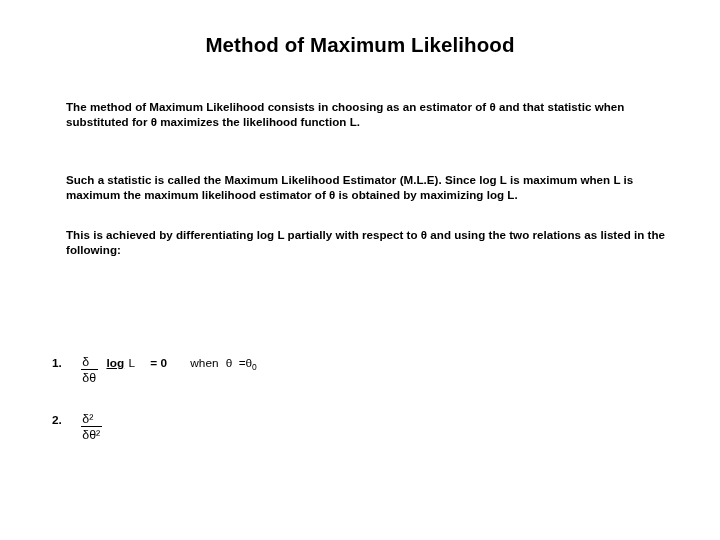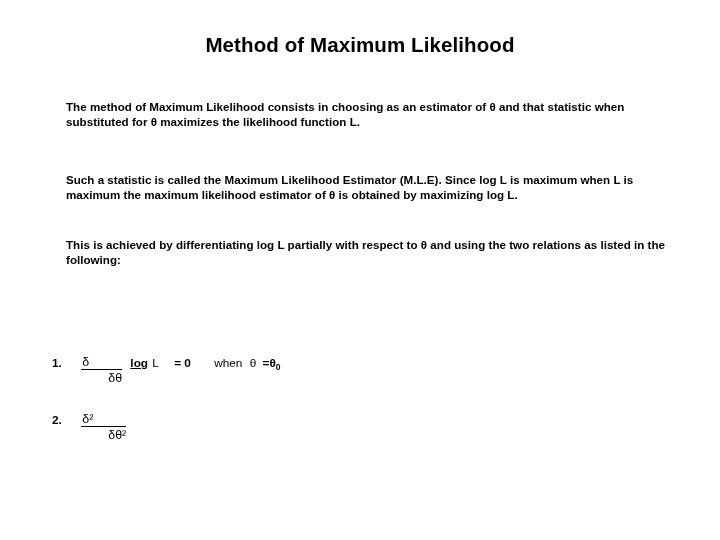--- a/index.html
+++ b/index.html
@@ -35,21 +35,21 @@
   .para {
     position: absolute;
     left: 66px;
     font-size: 11.6px;
     line-height: 15.2px;
     font-weight: bold;
     letter-spacing: 0.02px;
   }
   .para-1 { top: 99px;  width: 580px; }
   .para-2 { top: 172px; width: 610px; }
-  .para-3 { top: 237px; width: 615px; }
+  .para-3 { top: 227px; width: 615px; }
 
   .conditions-heading {
     position: absolute;
     left: 56px;
     top: 316px;
     font-size: 11.8px;
     font-weight: bold;
     text-decoration: underline;
     text-underline-offset: 2px;
     line-height: 15px;
@@ -87,35 +87,34 @@
     line-height: 14px;
     font-weight: normal;
     font-size: 12.4px;
   }
   .frac-den {
     display: block;
     padding: 1px 0 0 1px;
     line-height: 14px;
     font-weight: normal;
     font-size: 12.4px;
-    margin-left: 26px;
   }
 
   .cond-body {
     display: inline-block;
     vertical-align: top;
     padding-left: 5px;
     line-height: 14px;
   }
   .log-token { font-weight: bold; text-decoration: underline; }
   .var-token { font-weight: normal; padding-left: 1px; }
   .op-token  { font-weight: bold; padding: 0 0 0 12px; }
   .when-token { font-weight: normal; padding-left: 20px; }
   .theta-token { font-weight: normal; padding-left: 4px; }
-  .eq-theta { font-weight: bold; padding-left: 3px; margin-top: 32px; }
+  .eq-theta { font-weight: normal; padding-left: 3px; margin-top: 32px; }
   sub { font-size: 0.72em; vertical-align: baseline; position: relative; top: 3px; }
 </style>
 </head>
 <body>
 
 <div class="slide">
 
   <div class="slide-title">Method of Maximum Likelihood</div>
 
   <div class="para para-1">The method of Maximum Likelihood consists in choosing as an estimator of θ and that statistic when substituted for θ maximizes the likelihood function L.</div>

